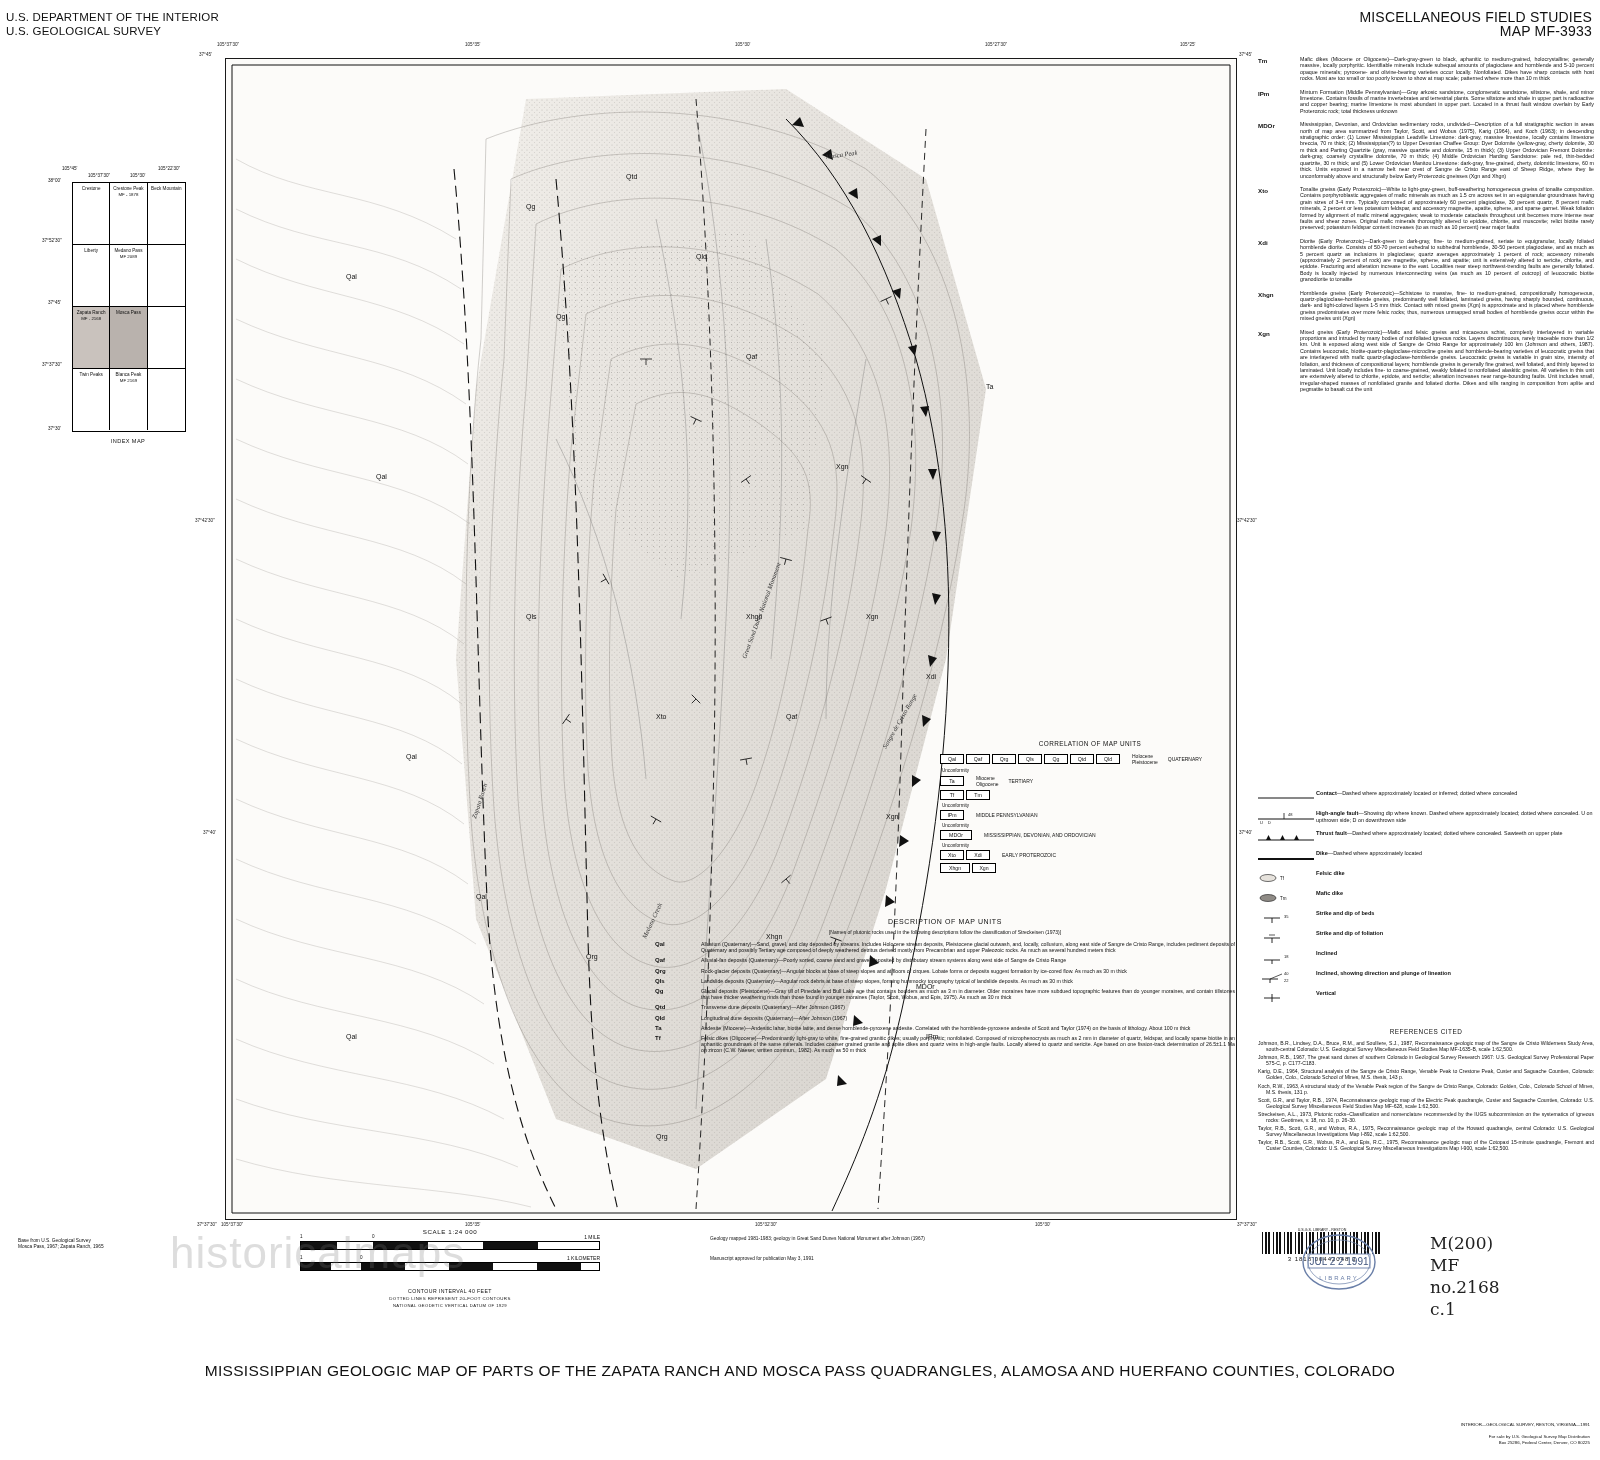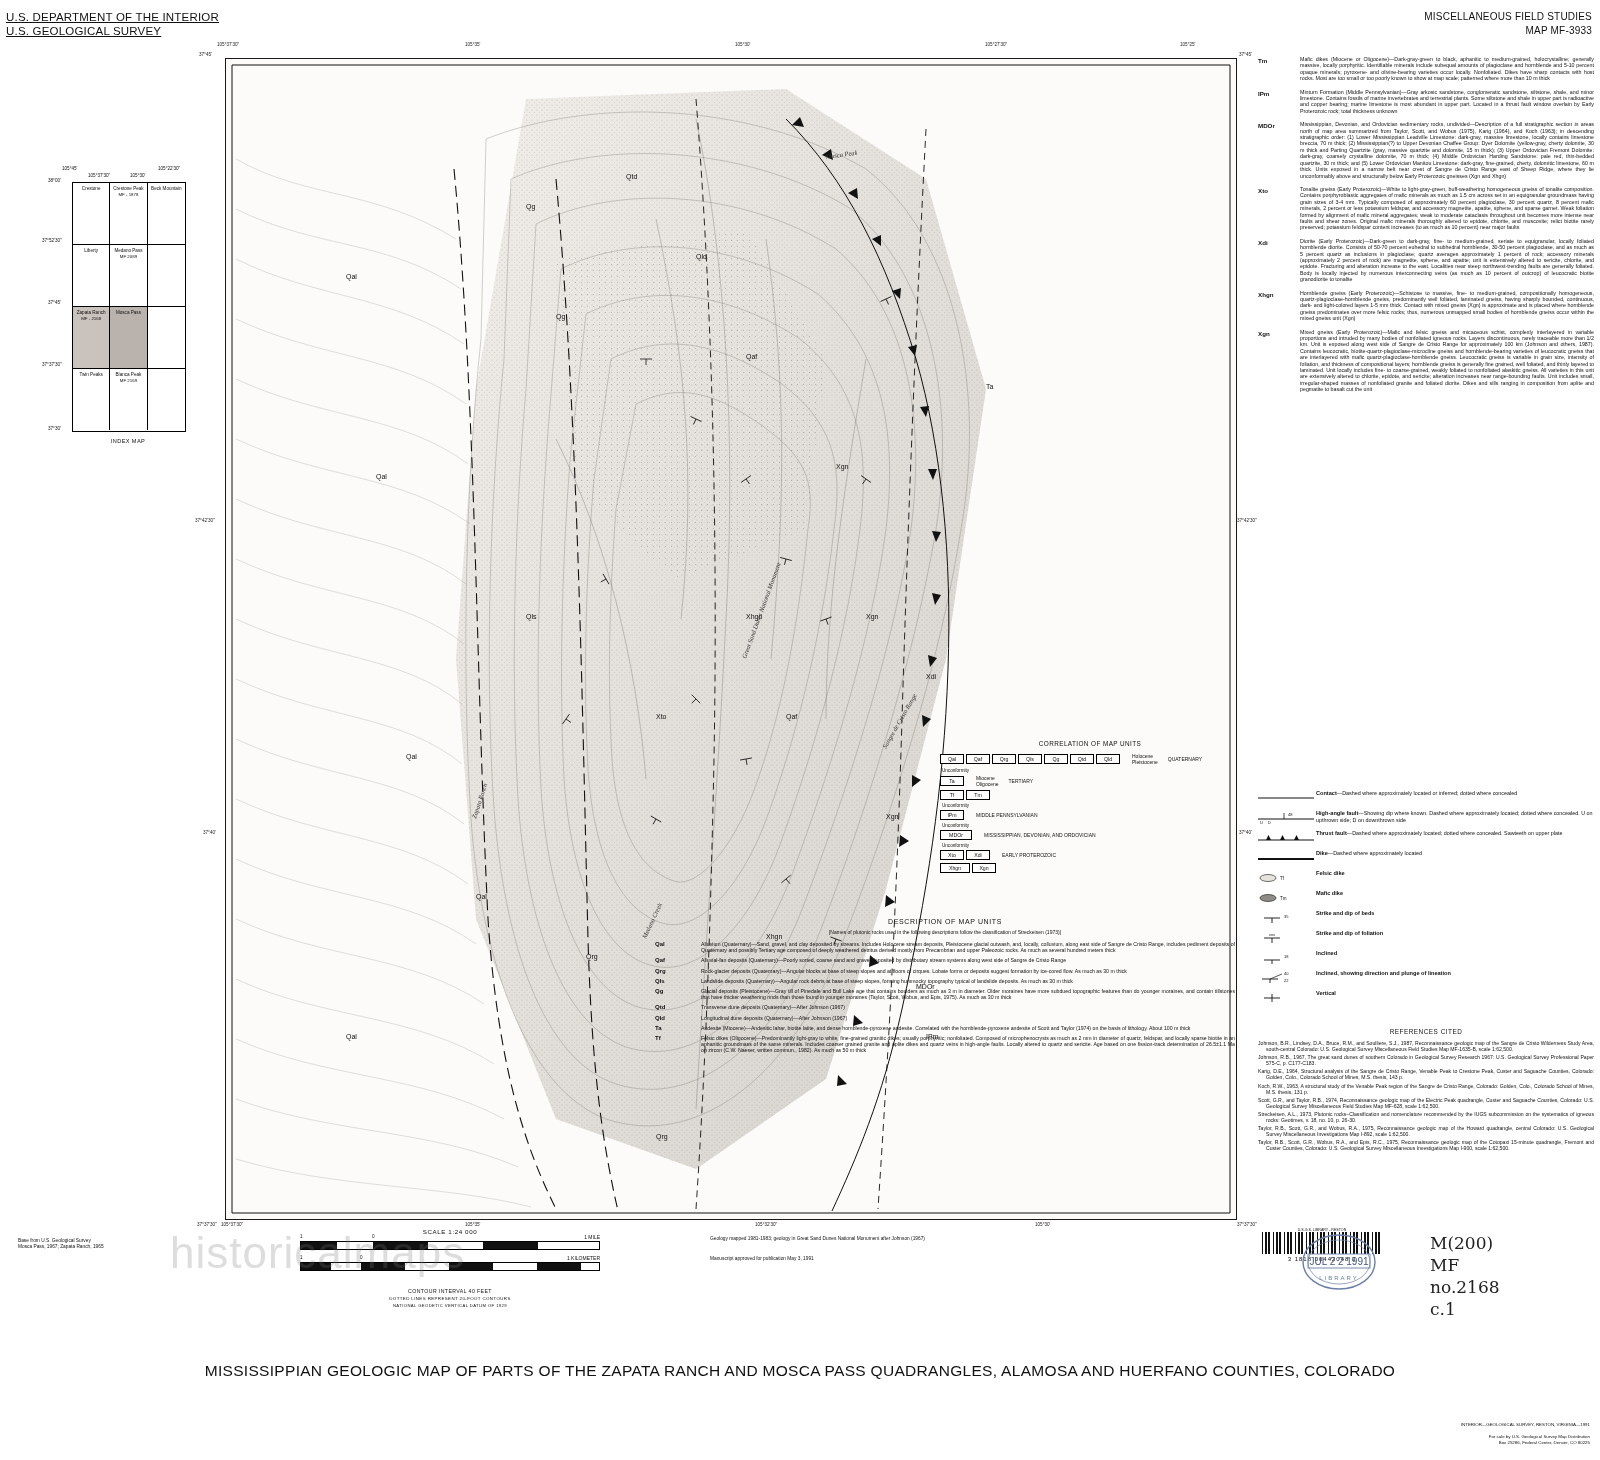--- a/index.html
+++ b/index.html
@@ -1,20 +1,20 @@
 <!DOCTYPE html>
 <html><head>
 <meta charset="utf-8">
 <style>
   html,body{margin:0;padding:0;background:#ffffff;}
   body{width:1600px;height:1460px;position:relative;font-family:"Liberation Sans",sans-serif;color:#111;overflow:hidden;}
   .abs{position:absolute;}
   
-  #agency{left:6px;top:10px;font-size:11.5px;line-height:14px;letter-spacing:.2px;text-decoration:underline;}
-  #series{right:8px;top:10px;text-align:right;font-size:10px;line-height:14px;letter-spacing:.2px;}
+  #agency{left:6px;top:10px;font-size:11.5px;line-height:14px;letter-spacing:.2px;}
+  #series{right:8px;top:10px;text-align:right;font-size:14px;line-height:14px;letter-spacing:.2px;}
   
   #indexwrap{left:72px;top:182px;width:120px;}
   #indexgrid{position:relative;width:112px;height:248px;border:1px solid #000;}
   .icell{position:absolute;border-right:1px solid #000;border-bottom:1px solid #000;box-sizing:border-box;font-size:4.6px;line-height:6px;text-align:center;padding-top:3px;}
   .icell b{display:block;font-weight:normal;}
   .icell .mf{margin-top:8px;font-size:4.4px;}
   .icell.sel{background:#c9c2bd;}
   .icell.sel2{background:#b9b2ad;}
   .ilab{position:absolute;font-size:4.6px;}
   #indexcap{position:absolute;top:256px;width:112px;text-align:center;font-size:5.6px;letter-spacing:.4px;}

